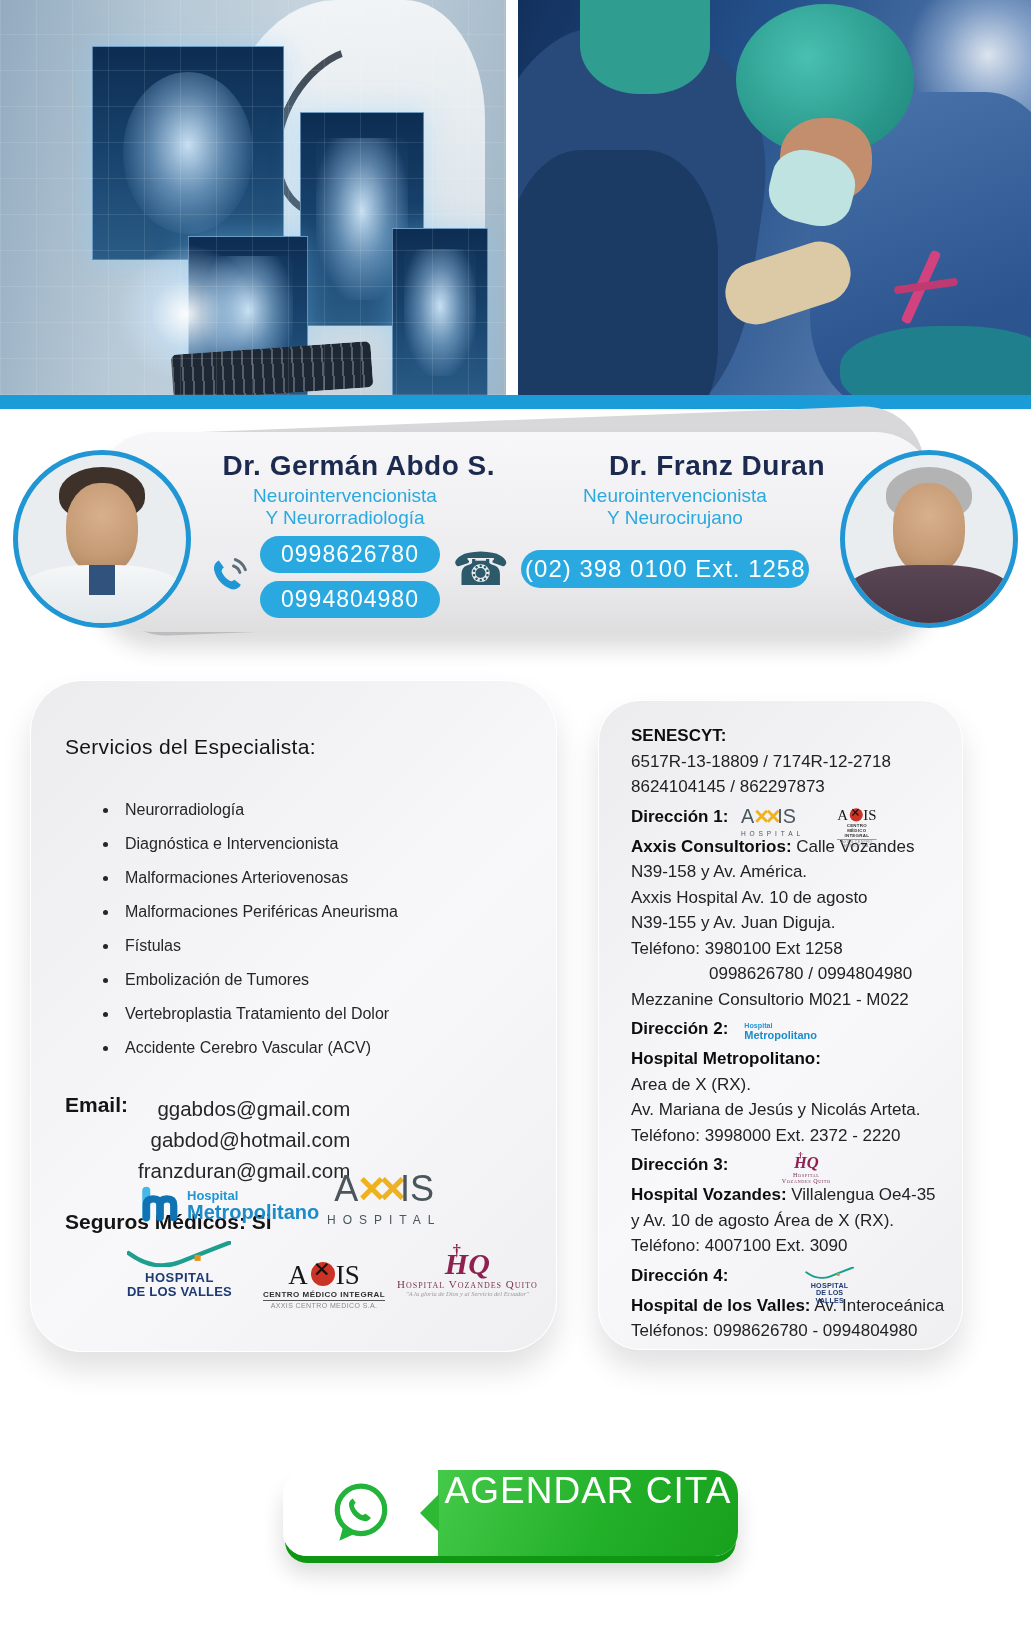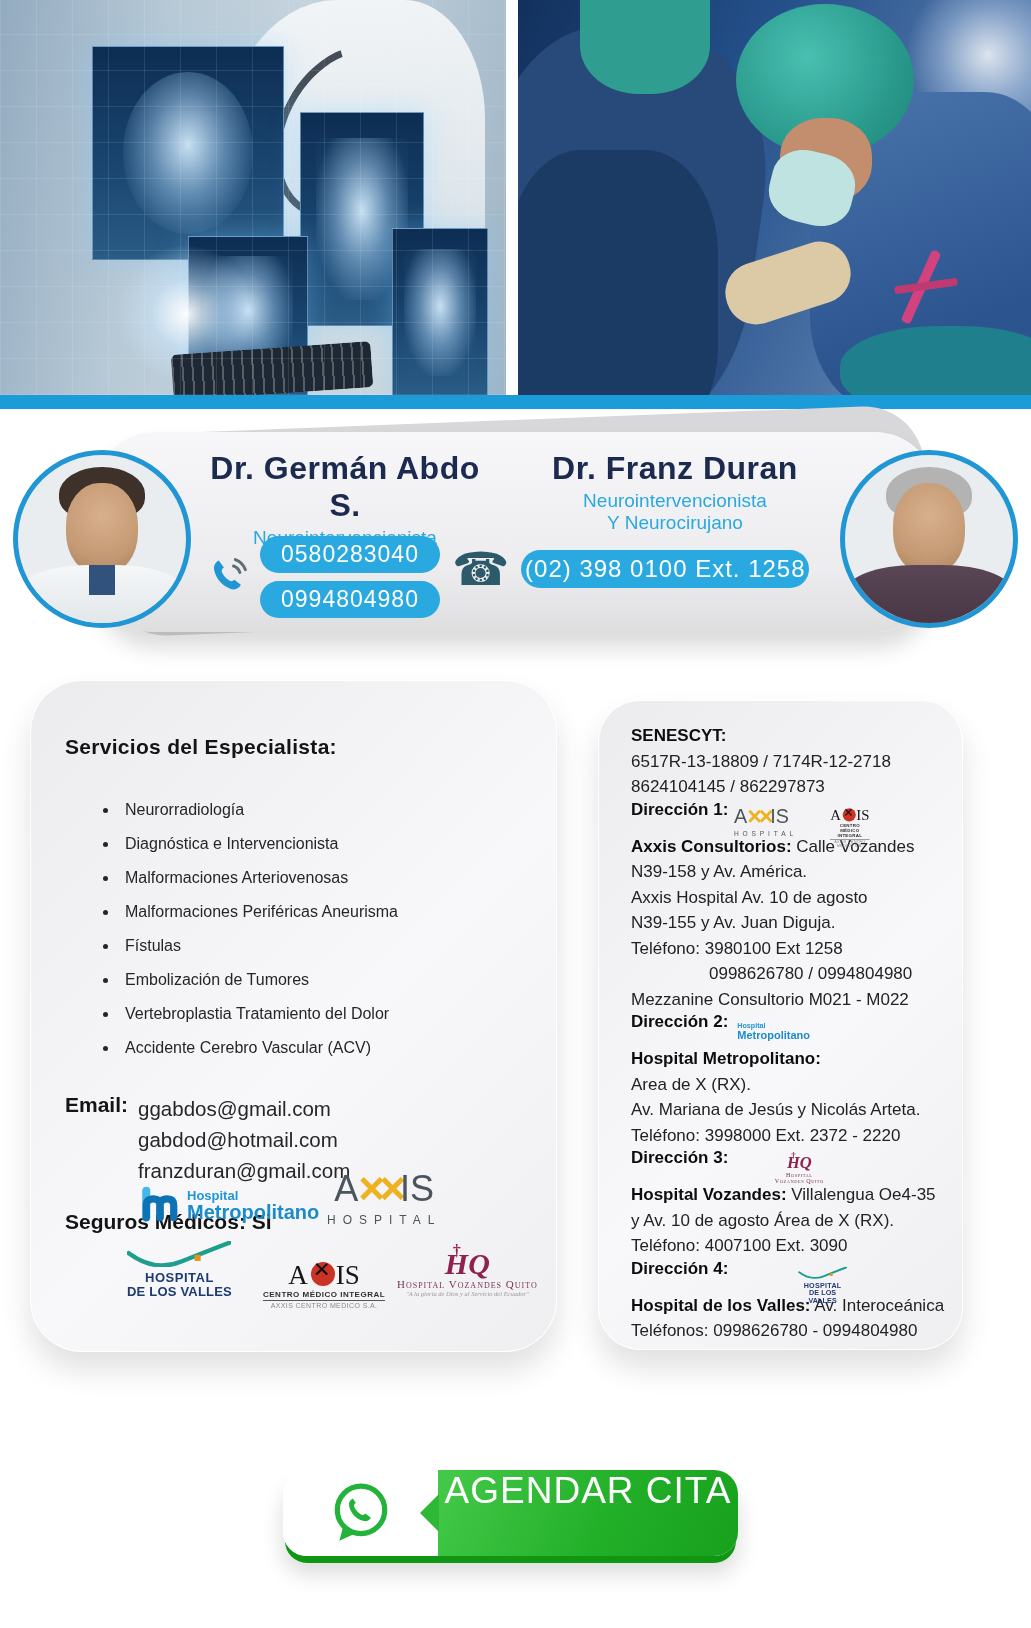--- a/index.html
+++ b/index.html
@@ -60,51 +60,51 @@
   .p-hair{position:absolute;left:50%;top:12px;transform:translateX(-50%);width:86px;height:54px;border-radius:50% 50% 42% 42%;background:#3e3129;}
   .p-hair.gray{background:#b3b3b3;}
   .p-face{position:absolute;left:50%;top:28px;transform:translateX(-50%);width:72px;height:92px;border-radius:46%;
           background:radial-gradient(circle at 50% 35%,#d8b08c 0%,#c49a74 60%,#a97e5c 100%);}
   .p-coat{position:absolute;left:0;bottom:-8px;width:100%;height:66px;border-radius:42% 42% 0 0;background:linear-gradient(#f5f7f8,#dfe5e8);}
   .p-coat.plum{background:linear-gradient(#5a4654,#463543);}
   .p-shirt{position:absolute;left:50%;bottom:28px;transform:translateX(-50%);width:26px;height:30px;background:#32527e;}
   .doc{position:absolute;top:450px;width:300px;text-align:center;}
   .doc-left{left:195px;}
   .doc-right{left:525px;}
-  .doc-name{font-size:32px;font-weight:bold;color:#1b2a4e;letter-spacing:.5px;}
+  .doc-name{font-size:28px;font-weight:bold;color:#1b2a4e;letter-spacing:.5px;text-align:right;}
   .doc-spec{font-size:19px;color:#2aa9df;line-height:22px;margin-top:3px;}
   .phones-left{position:absolute;left:206px;top:536px;display:flex;align-items:center;gap:10px;}
   .pill-stack{display:flex;flex-direction:column;gap:8px;}
   .pill{min-width:180px;height:37px;border-radius:19px;background:#2aa9e0;color:#fff;font-size:23px;
         display:flex;align-items:center;justify-content:center;letter-spacing:1px;cursor:pointer;}
   .phones-right{position:absolute;left:452px;top:546px;display:flex;align-items:center;gap:12px;}
   .deskphone{font-size:46px;color:#2d5a6b;line-height:46px;}
   .pill-wide{min-width:288px;height:38px;font-size:24px;}
 
   
   .gcard{position:absolute;border:1px solid #fff;
          background:linear-gradient(135deg,#ececef 0%,#f8f8fa 55%,#efeff1 100%);
          box-shadow:0 18px 30px rgba(0,0,0,.12);}
   .card-services{left:30px;top:680px;width:527px;height:672px;border-radius:52px;padding:0;box-sizing:border-box;}
   .svc-inner{padding:54px 30px 0 34px;}
-  .svc-title{font-size:21px;font-weight:bold;color:#141414;letter-spacing:.3px;}
+  .svc-title{font-size:21px;font-weight:normal;color:#141414;letter-spacing:.3px;}
   .svc-list{margin:34px 0 0 22px;padding:0;}
   .svc-list li{font-size:16px;color:#262626;line-height:34px;padding-left:6px;margin-left:32px;}
   .email-row{display:flex;margin-top:28px;}
   .email-label{font-size:21px;font-weight:bold;color:#141414;}
   .email-list{margin-left:10px;}
-  .email-list div{font-size:20.5px;color:#262626;line-height:31px;}
+  .email-list div{font-size:20.5px;color:#262626;line-height:31px;text-align:right;}
   .insurance{margin-top:24px;font-size:21px;font-weight:bold;color:#141414;}
 
   .card-directory{left:598px;top:700px;width:365px;height:650px;border-radius:42px;box-sizing:border-box;
                   padding:22px 14px 0 32px;font-size:17px;color:#222;}
   .line{line-height:25.5px;white-space:nowrap;}
   .b{font-weight:bold;color:#0d0d0d;}
   .indent{padding-left:78px;}
-  .dir-row{display:flex;align-items:flex-start;height:34px;gap:6px;overflow:visible;}
+  .dir-row{display:flex;align-items:center;height:34px;gap:13px;overflow:visible;}
   .logo-slot{display:flex;align-items:center;gap:4px;overflow:visible;}
 
   
   .logo-metro{display:flex;align-items:flex-end;gap:6px;}
   .metro-words{line-height:1;}
   .mw1{font-size:13px;font-weight:bold;color:#2196d4;}
   .mw2{font-size:20px;font-weight:bold;color:#1b8ccb;}
   .logo-axh{text-align:center;}
   .axh-word{line-height:30px;}
   .axh-a,.axh-is{font-size:36px;color:#4a555c;}
@@ -212,21 +212,21 @@
     </div>
   </div>
 
   <div class="phones-left">
     <svg width="44" height="44" viewBox="0 0 48 48">
       <path d="M14 6 C10 8 8 12 9 17 c2 9 9 17 18 20 c5 1.6 9 -0.5 11 -4.5 l-7 -5.5 c-2 2 -4 2 -6 0.5 c-3 -2 -6 -5 -7.5 -8.5 c-1 -2 0 -4 2 -5.5 Z" fill="#2196d4"></path>
       <path d="M30 12 a11 11 0 0 1 7 7" stroke="#5b6d79" stroke-width="3.2" fill="none" stroke-linecap="round"></path>
       <path d="M32 5 a18 18 0 0 1 11 11" stroke="#5b6d79" stroke-width="3.2" fill="none" stroke-linecap="round"></path>
     </svg>
     <div class="pill-stack">
-      <div class="pill">0580283040</div>
+      <div class="pill">0998626780</div>
       <div class="pill">0994804980</div>
     </div>
   </div>
   <div class="phones-right">
     <span class="deskphone">☎</span>
     <div class="pill pill-wide">(02) 398 0100 Ext. 1258</div>
   </div>
 
   <div class="gcard card-services">
     <div class="svc-inner">

